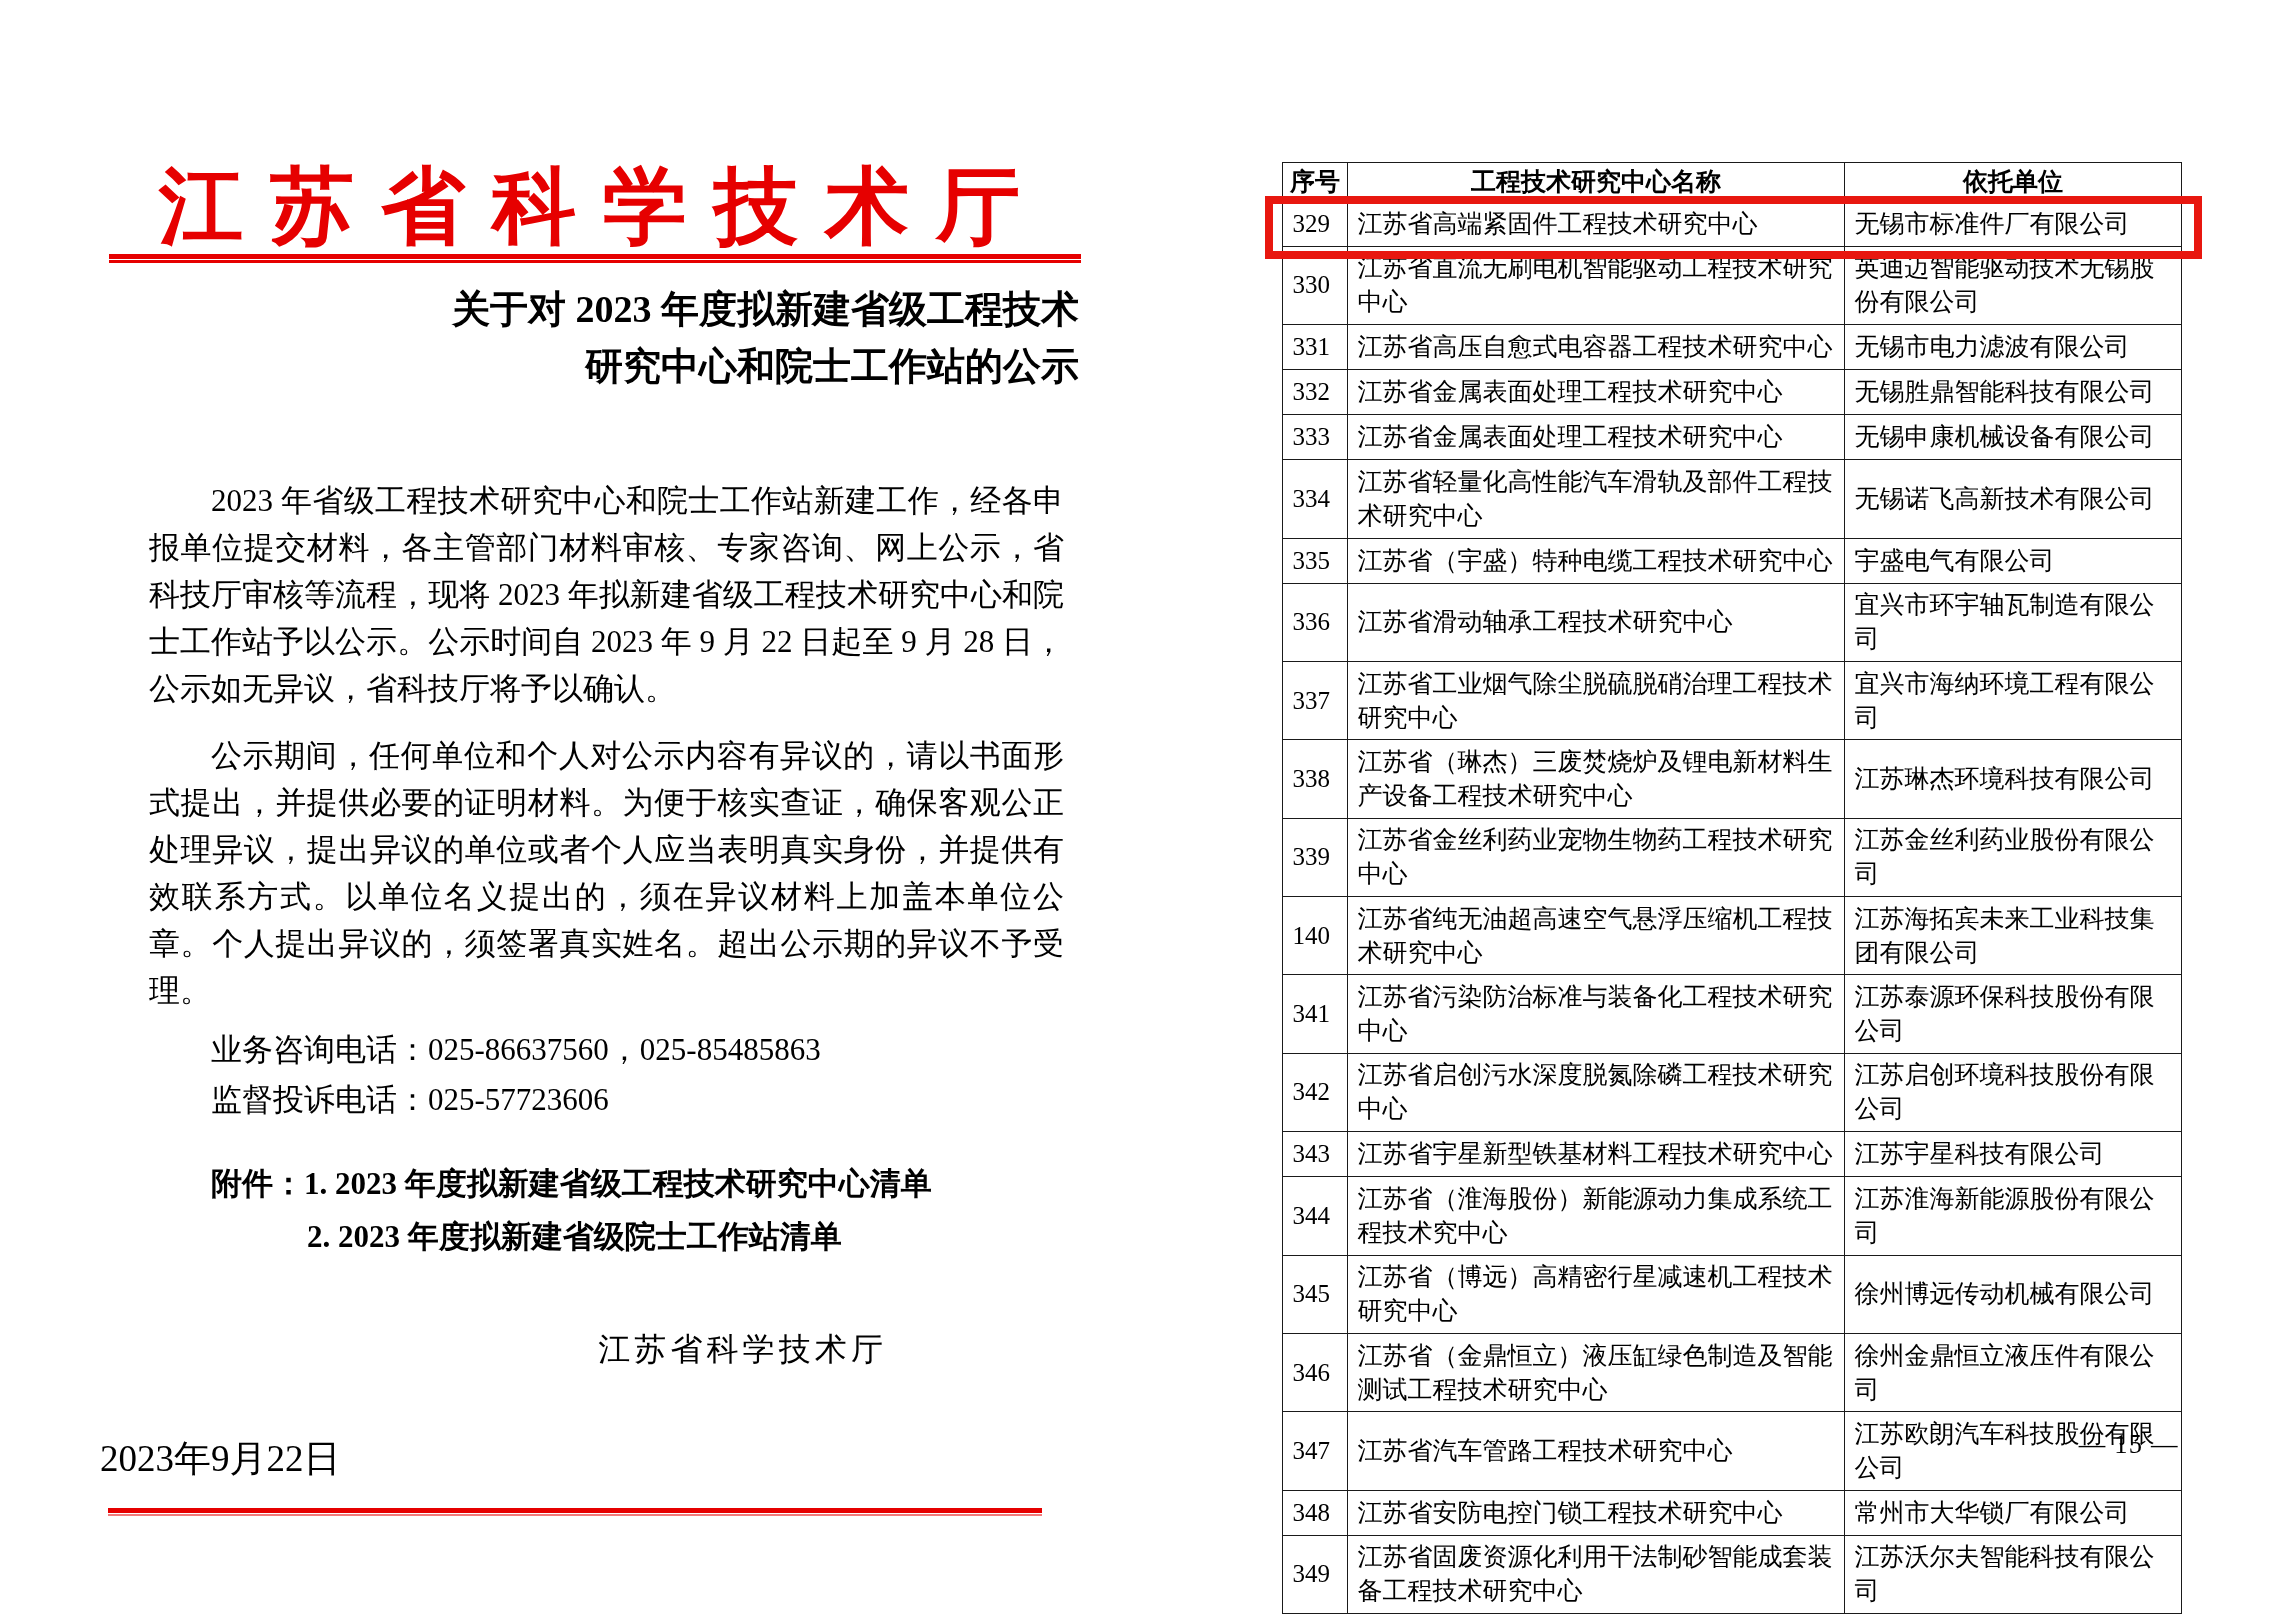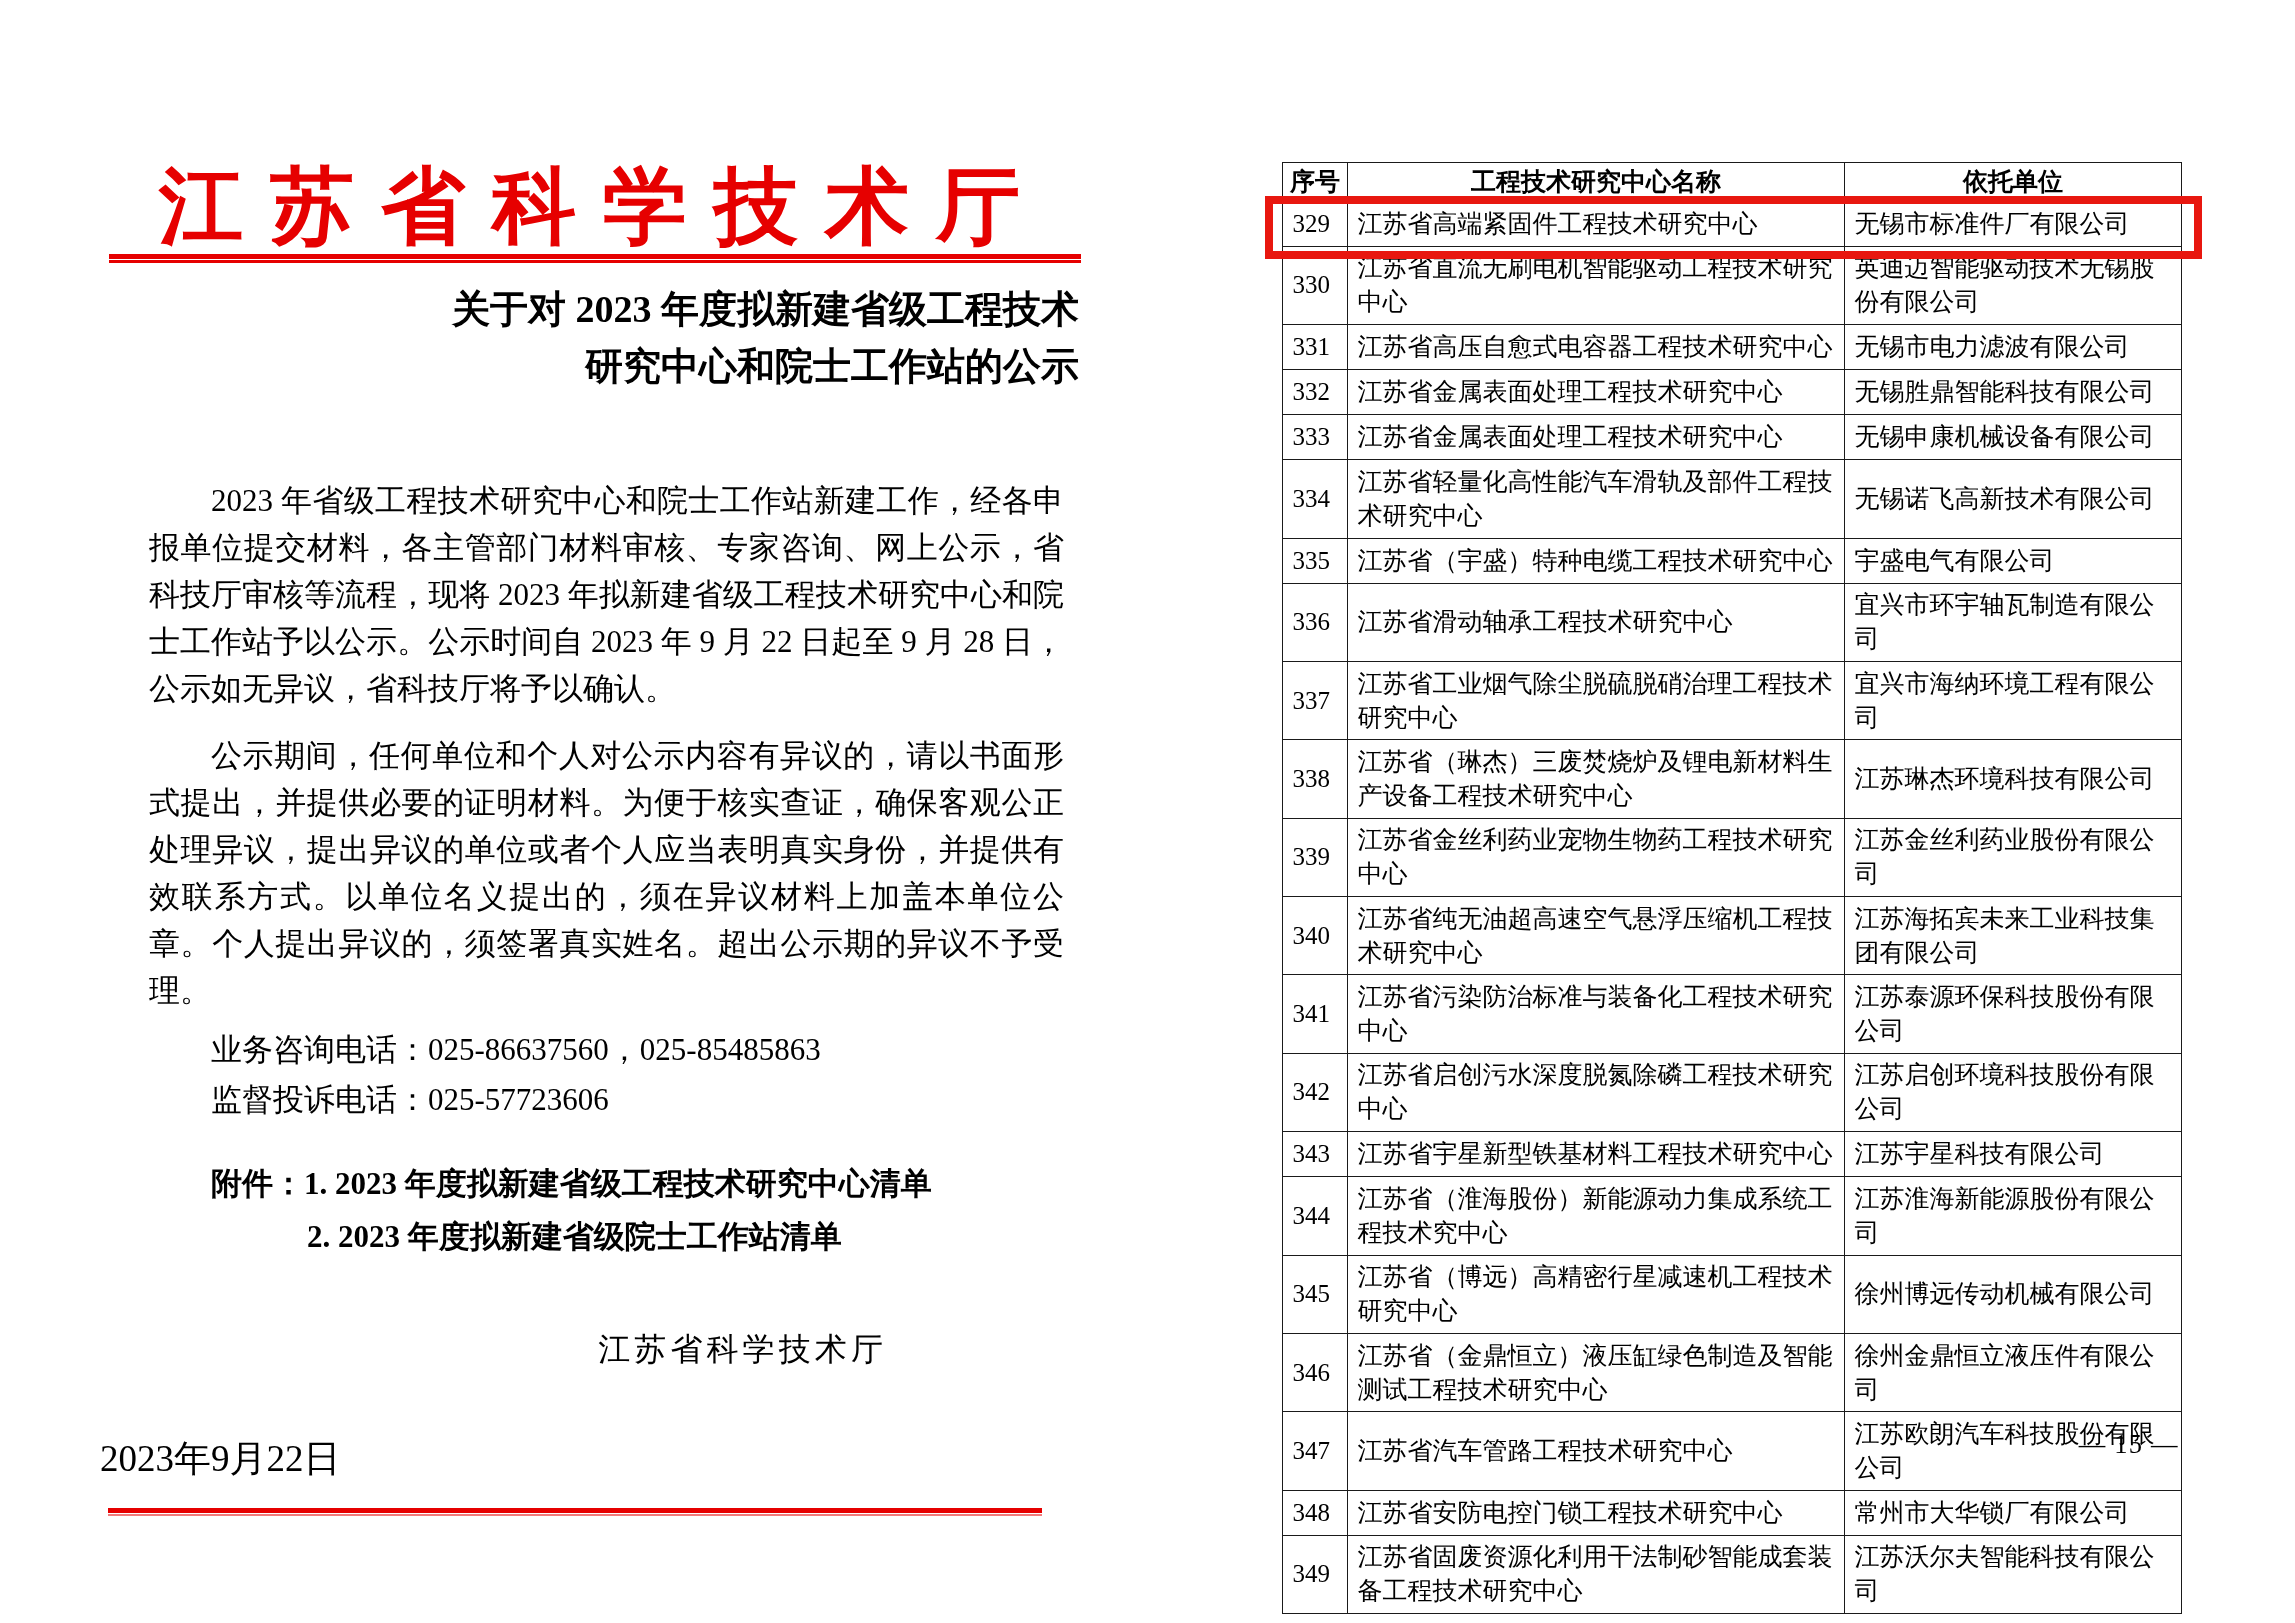--- a/index.html
+++ b/index.html
@@ -225,21 +225,21 @@
           <td class="cell-no">338</td>
           <td class="cell-name">江苏省（琳杰）三废焚烧炉及锂电新材料生产设备工程技术研究中心</td>
           <td class="cell-unit">江苏琳杰环境科技有限公司</td>
         </tr>
         <tr>
           <td class="cell-no">339</td>
           <td class="cell-name">江苏省金丝利药业宠物生物药工程技术研究中心</td>
           <td class="cell-unit">江苏金丝利药业股份有限公司</td>
         </tr>
         <tr>
-          <td class="cell-no">340</td>
+          <td class="cell-no">140</td>
           <td class="cell-name">江苏省纯无油超高速空气悬浮压缩机工程技术研究中心</td>
           <td class="cell-unit">江苏海拓宾未来工业科技集团有限公司</td>
         </tr>
         <tr>
           <td class="cell-no">341</td>
           <td class="cell-name">江苏省污染防治标准与装备化工程技术研究中心</td>
           <td class="cell-unit">江苏泰源环保科技股份有限公司</td>
         </tr>
         <tr>
           <td class="cell-no">342</td>

